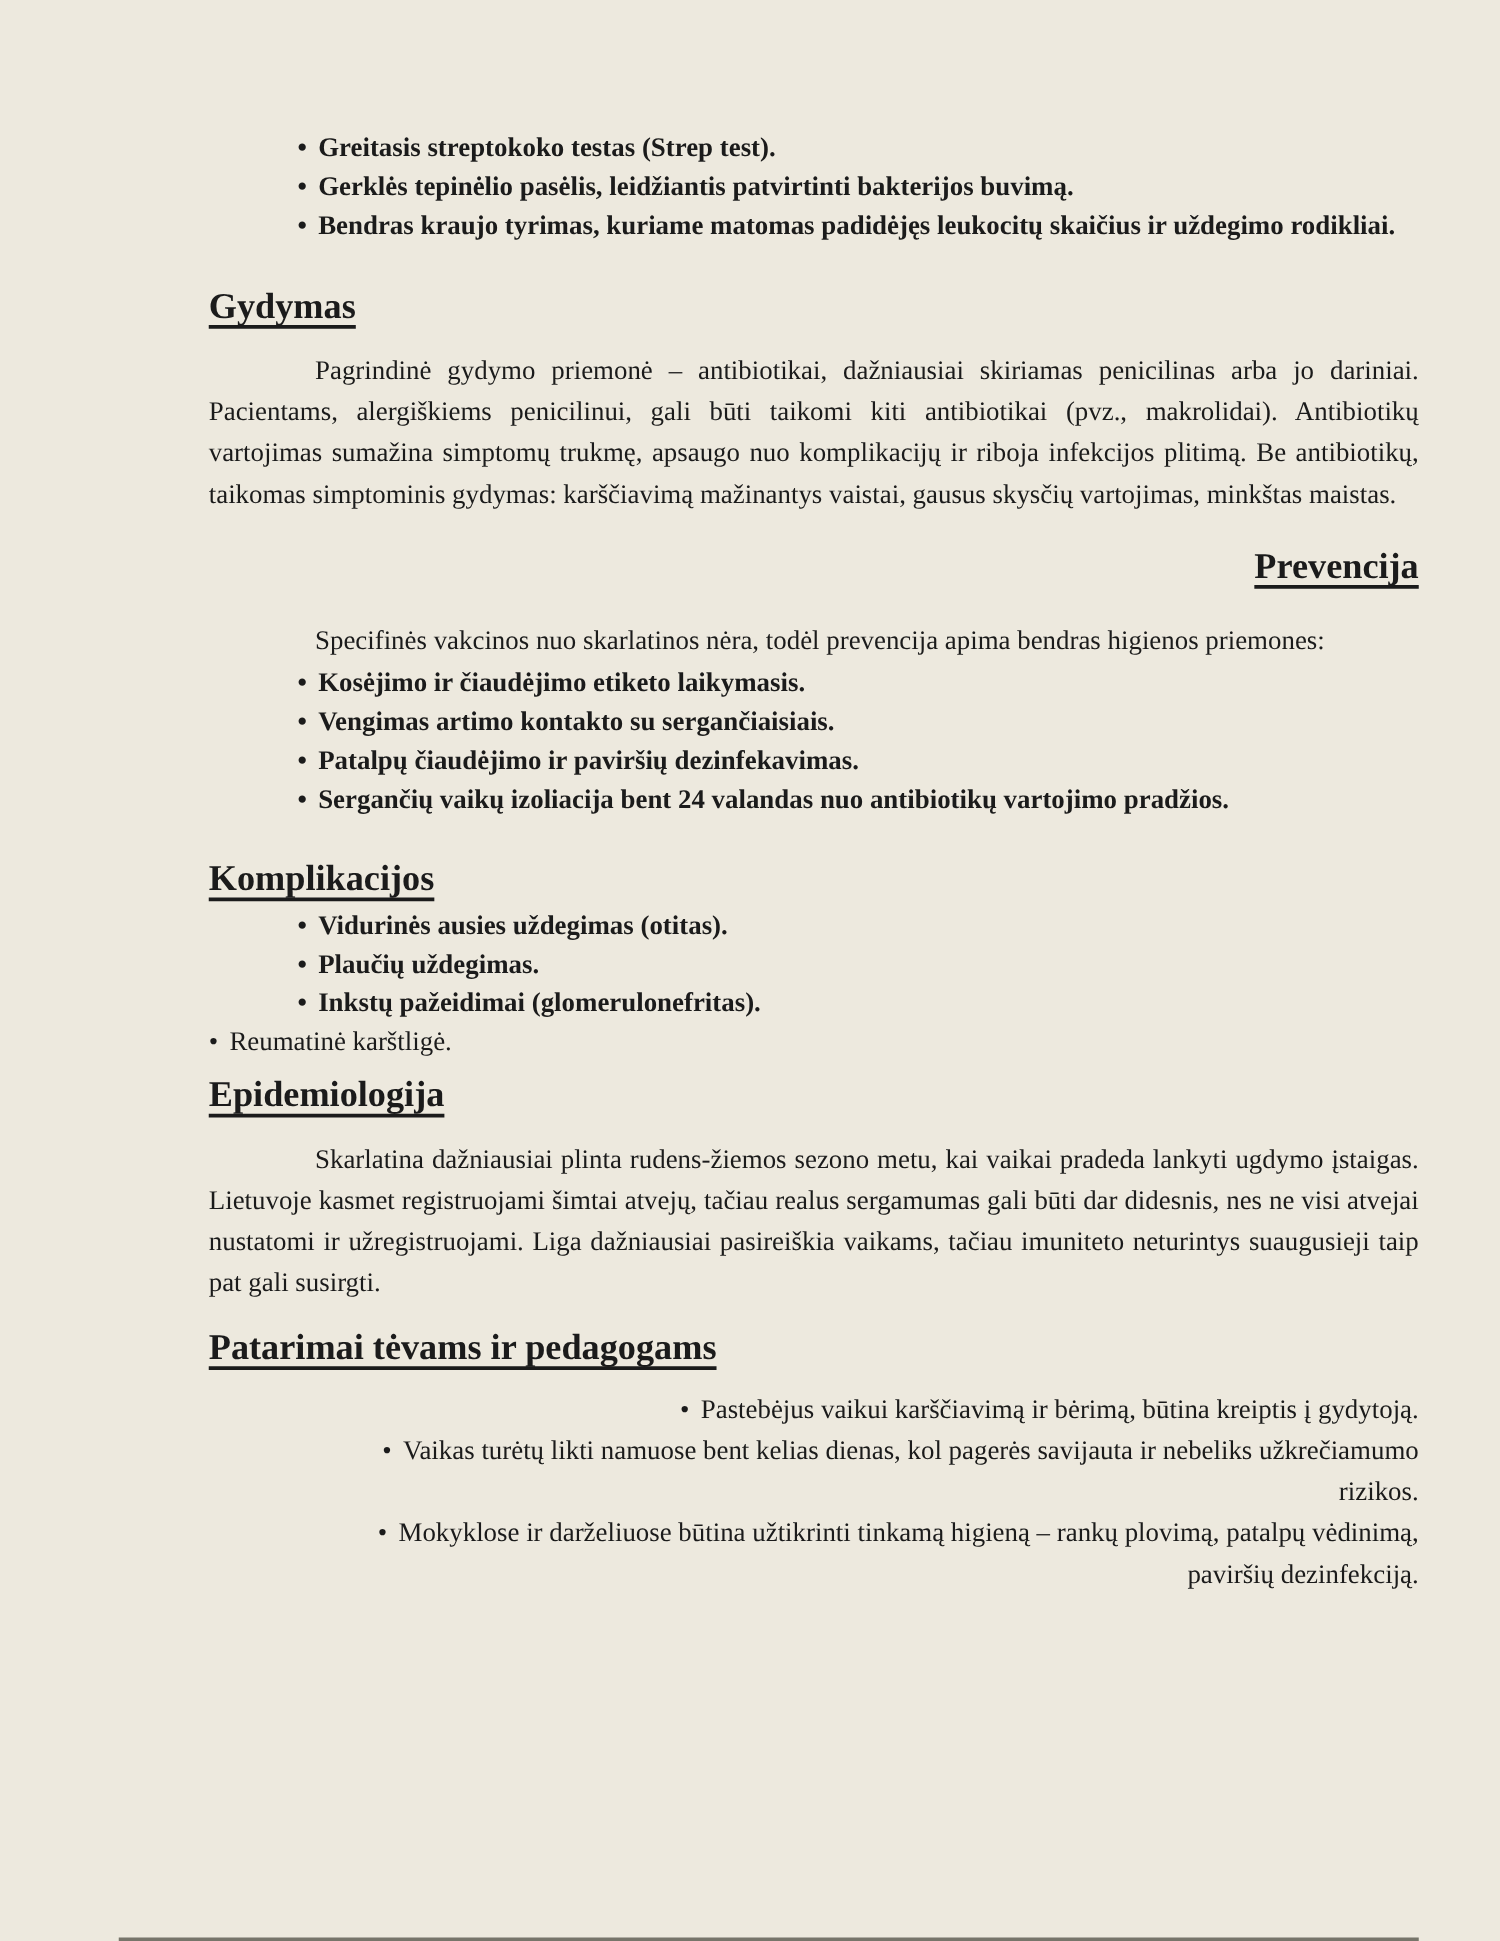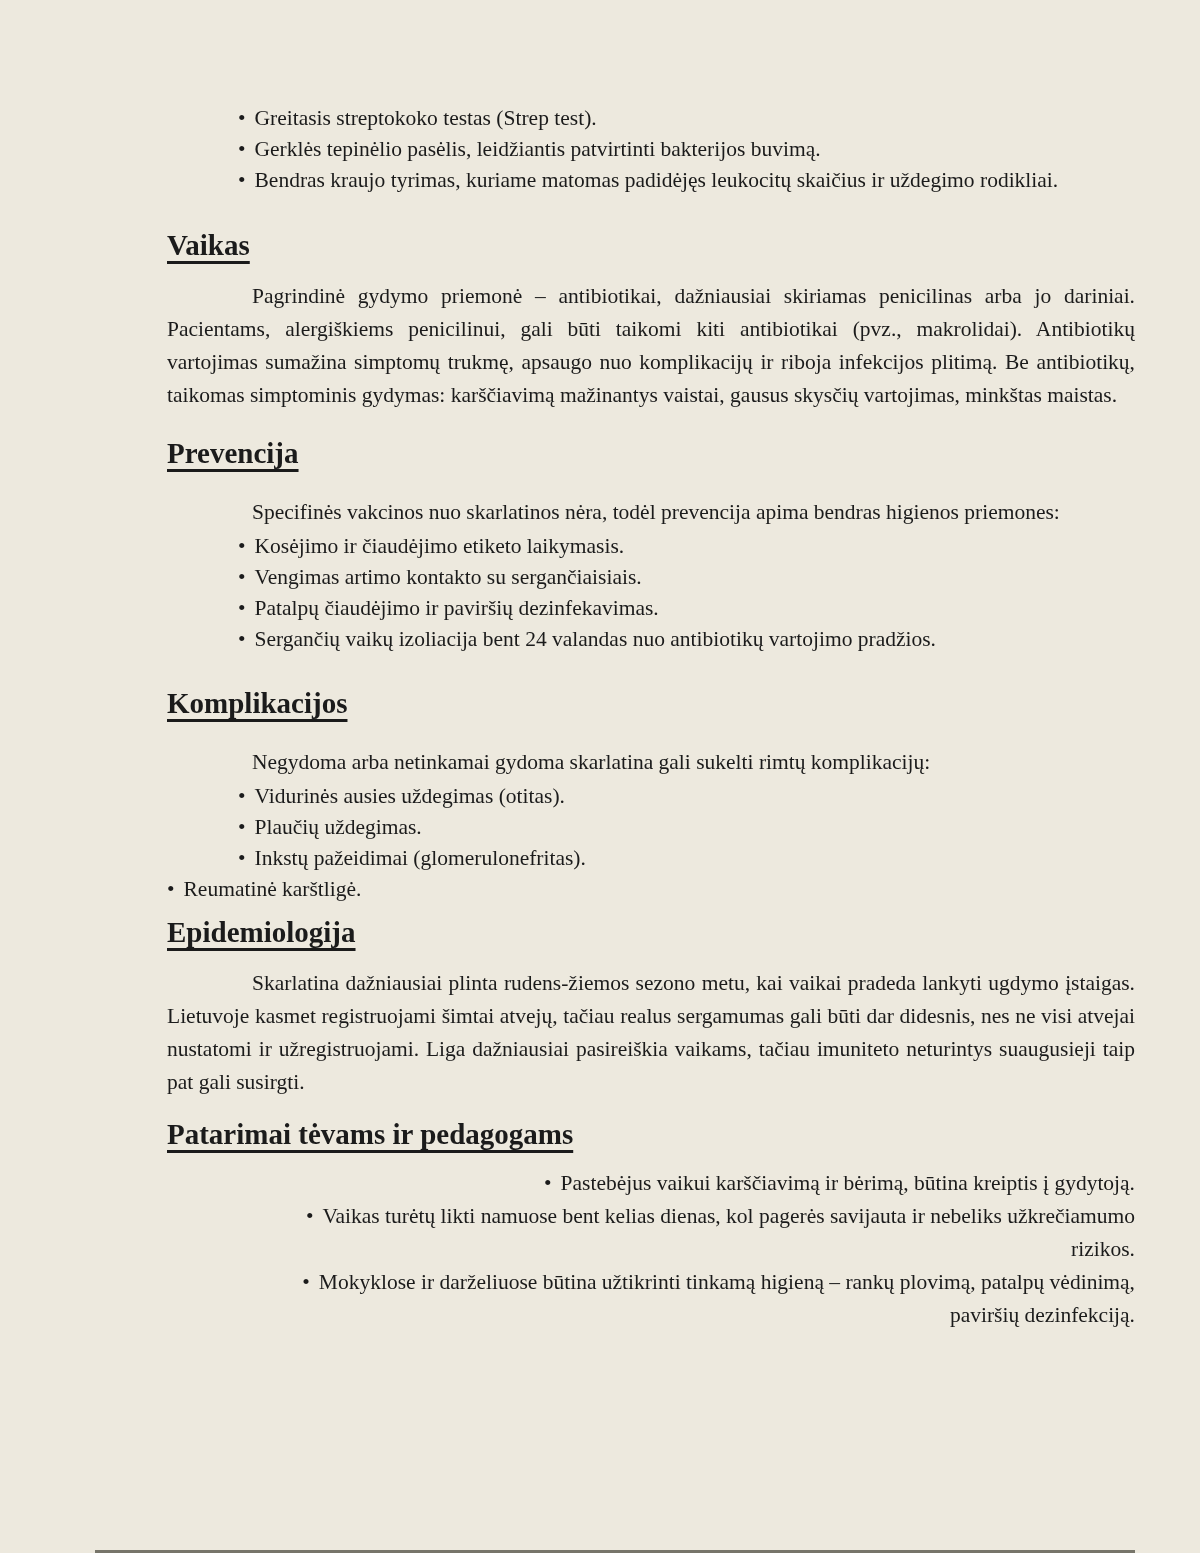--- a/index.html
+++ b/index.html
@@ -21,20 +21,21 @@
     left: 167px;
     top: 103px;
     width: 968px;
     font-size: 21.5px;
   }
   
   .bl {
     line-height: 31px;
     padding-left: 71px;
     white-space: nowrap;
+    font-weight: bold;
   }
   .bl .marker { margin-right: 9px; }
   
   .bl-flush {
     line-height: 31px;
     padding-left: 0;
     white-space: nowrap;
   }
   .bl-flush .marker { margin-right: 9px; }
   
@@ -66,21 +67,21 @@
     line-height: 40px;
   }
   .hd span {
     text-decoration: underline;
     text-decoration-thickness: 3px;
     text-underline-offset: 6px;
   }
   
   .m-hd-gydymas       { margin-top: 29px; }
   .m-para             { margin-top: 15px; }
-  .m-hd-prevencija    { margin-top: 21px; }
+  .m-hd-prevencija    { margin-top: 21px; text-align: right; }
   .m-intro            { margin-top: 23px; }
   .m-bullets          { margin-top: 2px;  }
   .m-hd-komplikacijos { margin-top: 28px; }
   .m-hd-epidemiologija{ margin-top: 7px; }
   .m-hd-patarimai     { margin-top: 15px; }
   .m-patarimai-list   { margin-top: 13px; }
   
   .bottom-sliver {
     position: absolute;
     left: 95px;
@@ -96,38 +97,37 @@
 <div class="page">
   <div class="content">
 
     <div>
       <div class="bl"><span class="marker">•</span><span>Greitasis streptokoko testas (Strep test).</span></div>
       <div class="bl"><span class="marker">•</span><span>Gerklės tepinėlio pasėlis, leidžiantis patvirtinti bakterijos buvimą.</span></div>
       <div class="bl"><span class="marker">•</span><span>Bendras kraujo tyrimas, kuriame matomas padidėjęs leukocitų skaičius ir uždegimo rodikliai.</span></div>
     </div>
 
     <div>
-      <div class="hd m-hd-gydymas"><span>Vaikas</span></div>
+      <div class="hd m-hd-gydymas"><span>Gydymas</span></div>
       <div class="para m-para">Pagrindinė gydymo priemonė – antibiotikai, dažniausiai skiriamas penicilinas arba jo dariniai. Pacientams, alergiškiems penicilinui, gali būti taikomi kiti antibiotikai (pvz., makrolidai). Antibiotikų vartojimas sumažina simptomų trukmę, apsaugo nuo komplikacijų ir riboja infekcijos plitimą. Be antibiotikų, taikomas simptominis gydymas: karščiavimą mažinantys vaistai, gausus skysčių vartojimas, minkštas maistas.</div>
     </div>
 
     <div>
       <div class="hd m-hd-prevencija"><span>Prevencija</span></div>
       <div class="intro-line m-intro">Specifinės vakcinos nuo skarlatinos nėra, todėl prevencija apima bendras higienos priemones:</div>
       <div class="m-bullets">
         <div class="bl"><span class="marker">•</span><span>Kosėjimo ir čiaudėjimo etiketo laikymasis.</span></div>
         <div class="bl"><span class="marker">•</span><span>Vengimas artimo kontakto su sergančiaisiais.</span></div>
         <div class="bl"><span class="marker">•</span><span>Patalpų čiaudėjimo ir paviršių dezinfekavimas.</span></div>
         <div class="bl"><span class="marker">•</span><span>Sergančių vaikų izoliacija bent 24 valandas nuo antibiotikų vartojimo pradžios.</span></div>
       </div>
     </div>
 
     <div>
       <div class="hd m-hd-komplikacijos"><span>Komplikacijos</span></div>
-      <div class="intro-line m-intro">Negydoma arba netinkamai gydoma skarlatina gali sukelti rimtų komplikacijų:</div>
       <div class="m-bullets">
         <div class="bl"><span class="marker">•</span><span>Vidurinės ausies uždegimas (otitas).</span></div>
         <div class="bl"><span class="marker">•</span><span>Plaučių uždegimas.</span></div>
         <div class="bl"><span class="marker">•</span><span>Inkstų pažeidimai (glomerulonefritas).</span></div>
         <div class="bl-flush"><span class="marker">•</span><span>Reumatinė karštligė.</span></div>
       </div>
     </div>
 
     <div>
       <div class="hd m-hd-epidemiologija"><span>Epidemiologija</span></div>

